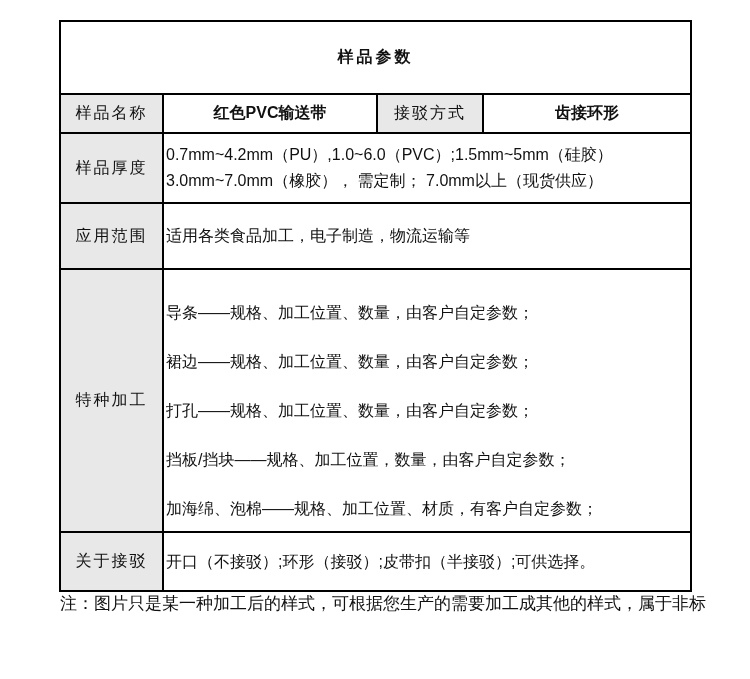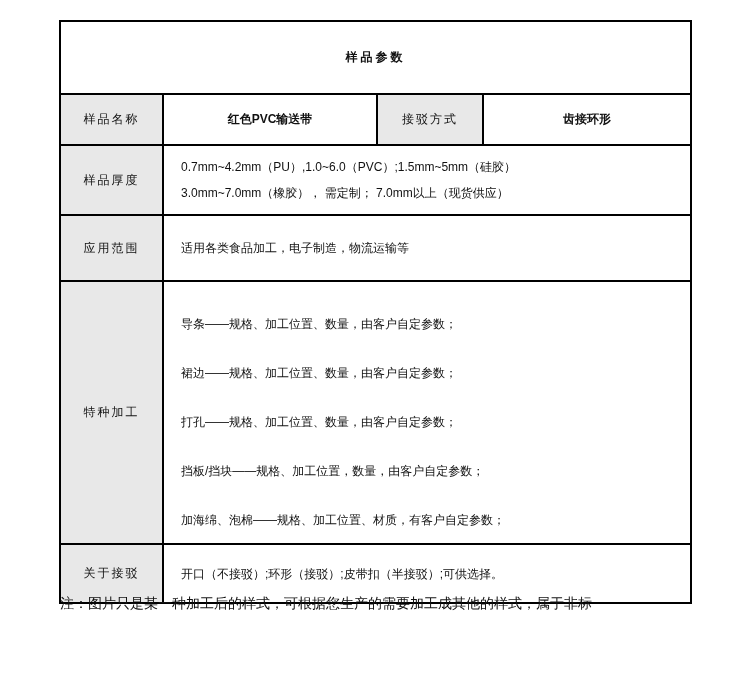--- a/index.html
+++ b/index.html
@@ -14,21 +14,21 @@
   table.spec {
     position: absolute;
     left: 59px; top: 20px;
     width: 631px;
     border-collapse: collapse;
     table-layout: fixed;
   }
   table.spec td {
     border: 2px solid #000000;
     vertical-align: middle;
-    font-size: 12px;
+    font-size: 16px;
     color: #111111;
   }
   td.title-cell {
     height: 73px;
     text-align: center;
     font-size: 26px;
     font-weight: bold;
     letter-spacing: 3px;
     background: #ffffff;
   }
@@ -37,39 +37,39 @@
     text-align: center;
     letter-spacing: 2px;
     font-weight: normal;
   }
   td.value-bold {
     text-align: center;
     font-weight: bold;
   }
   td.wide {
     text-align: left;
-    padding: 8px 12px 8px 17px;
+    padding: 8px 12px 8px 2px;
     background: #ffffff;
   }
-  .r-kv { height: 51px; }
+  .r-kv { height: 39px; }
   .r-thick { height: 68px; }
   .r-thick .ln { line-height: 26px; }
   .r-apply { height: 66px; margin-top: 14px; }
   .r-apply .ln { line-height: 26px; }
   .r-special { height: 179px; }
   .r-special .ln { line-height: 29px; margin-top: 20px; }
   .r-joint { height: 59px; border-radius: 22px; }
   .r-joint .ln { line-height: 26px; }
   .ln { white-space: nowrap; }
 
   .note {
     position: absolute;
     left: 60px; top: 588px;
     width: 672px;
-    font-size: 14px;
+    font-size: 17px;
     line-height: 31px;
     color: #111111;
   }
   .note .ln { white-space: nowrap; }
 </style>
 </head>
 <body>
 
 <div class="stage">
 

